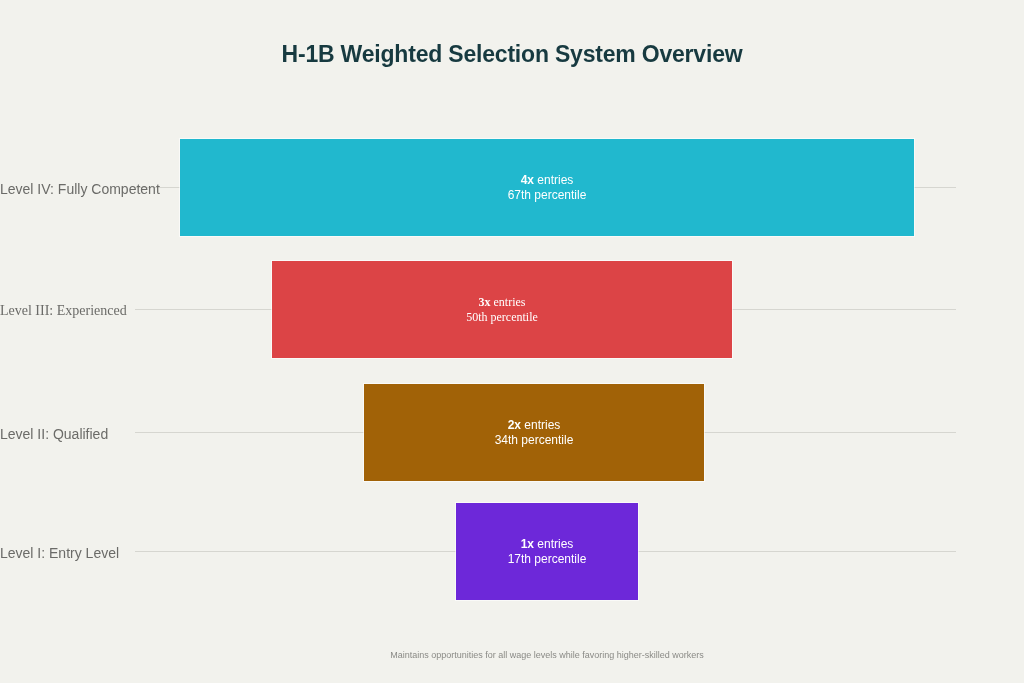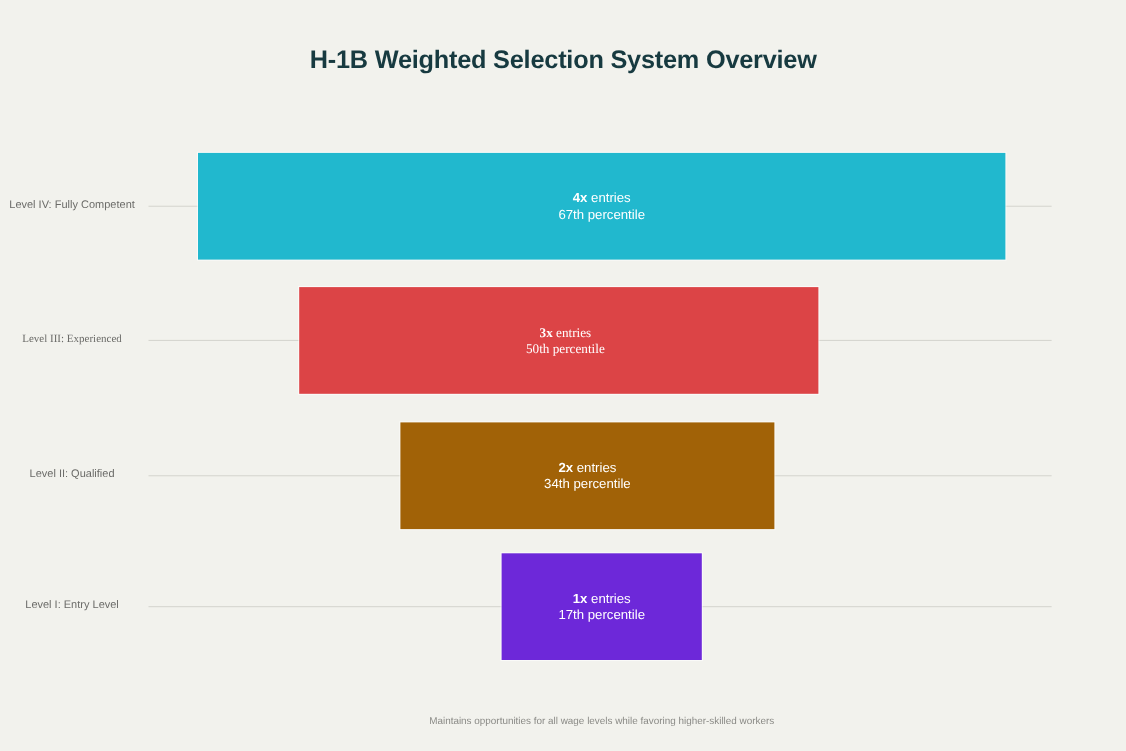--- a/index.html
+++ b/index.html
@@ -13,22 +13,22 @@
       position: absolute; left: 0; top: 41px; width: 1024px;
       text-align: center; font-size: 23px; font-weight: bold;
       color: #173a40; letter-spacing: -0.2px;
     }
     .row { position: absolute; left: 0; width: 1024px; height: 97px; }
     .gridline {
       position: absolute; left: 135px; width: 821px; height: 1px;
       background: #d6d6d0; top: 48px;
     }
     .ylabel {
-      position: absolute; left: 0; width: 131px; text-align: center;
-      font-size: 10px; color: #6b6b68; top: 42px; white-space: nowrap;
+      position: absolute; left: 0; width: 131px; text-align: left;
+      font-size: 14px; color: #6b6b68; top: 42px; white-space: nowrap;
     }
     .bar {
       position: absolute; top: 0; height: 97px;
       display: flex; flex-direction: column; align-items: center; justify-content: center;
       color: #ffffff; font-size: 12px; line-height: 15px;
       box-shadow: 0 0 0 1px rgba(255,255,255,0.6);
     }
     .bar .mult { font-weight: bold; }
     .footer {
       position: absolute; left: 0; top: 650px; width: 1094px;
@@ -45,21 +45,21 @@
   <div class="ylabel">Level IV: Fully Competent</div>
   <div class="bar" style="left:180px;width:734px;background:#21b8ce;">
     <div><span class="mult">4x</span> <span>entries</span></div>
     <div>67th percentile</div>
   </div>
 </div>
 
 <div class="row" style="top:261px;font-family:Liberation Serif, serif;">
   <div class="gridline"></div>
   <div class="ylabel">Level III: Experienced</div>
-  <div class="bar" style="left:272px;width:460px;background:#dc4446;padding-left:12px;">
+  <div class="bar" style="left:272px;width:460px;background:#dc4446;">
     <div><span class="mult">3x</span> <span>entries</span></div>
     <div>50th percentile</div>
   </div>
 </div>
 
 <div class="row" style="top:384px;">
   <div class="gridline"></div>
   <div class="ylabel">Level II: Qualified</div>
   <div class="bar" style="left:364px;width:340px;background:#a16207;">
     <div><span class="mult">2x</span> <span>entries</span></div>

